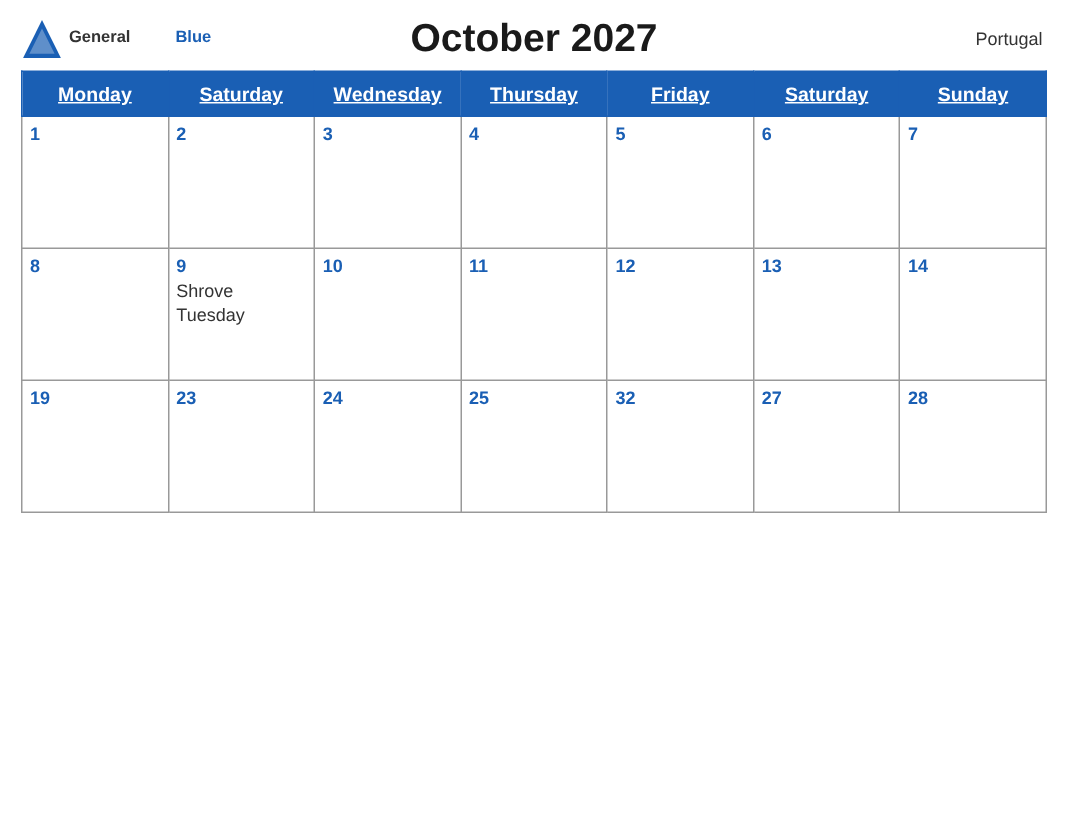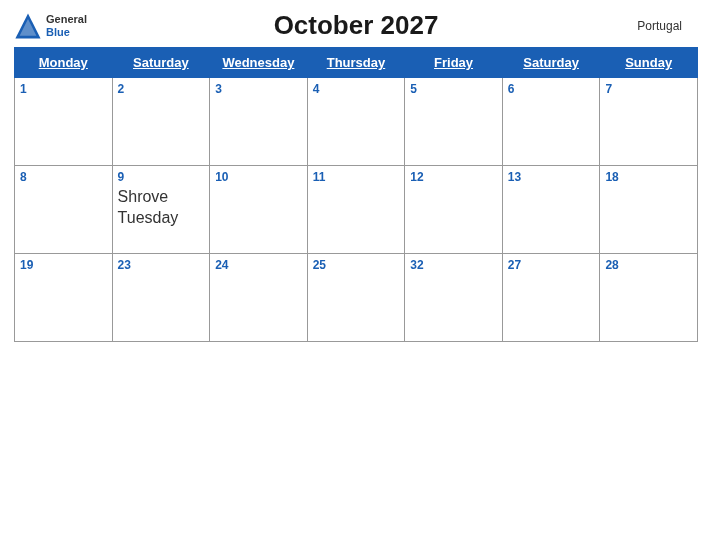--- a/index.html
+++ b/index.html
@@ -27,46 +27,46 @@
     }
     .logo {
       position: absolute;
       left: 0;
       display: flex;
       align-items: center;
       gap: 4px;
     }
     .logo-text {
       display: flex;
-      flex-direction: column;
       line-height: 1.1;
     }
     .logo-general {
       font-size: 11px;
       color: #333;
       font-weight: bold;
     }
     .logo-blue {
       font-size: 11px;
       color: #1a5fb4;
       font-weight: bold;
+      margin-left: 30px;
     }
     .logo-icon {
       width: 28px;
       height: 28px;
     }
     .calendar-title {
       font-size: 26px;
       font-weight: bold;
       color: #1a1a1a;
       text-align: center;
     }
     .country-label {
       position: absolute;
-      right: 16px;
+      right: 3px;
       font-size: 12px;
       color: #333;
     }
     .calendar-table {
       width: 100%;
       border-collapse: collapse;
     }
     .calendar-table th {
       background: #1a5fb4;
       color: #fff;
@@ -91,21 +91,21 @@
     .day-number {
       font-size: 12px;
       font-weight: bold;
       color: #1a1a1a;
       display: block;
     }
     .day-number.blue {
       color: #1a5fb4;
     }
     .holiday-label {
-      font-size: 16px;
+      font-size: 12px;
       color: #333;
       margin-top: 3px;
       display: block;
       line-height: 1.3;
     }
   </style>
 </head>
 <body>
 
 <div class="calendar-wrapper">
@@ -174,21 +174,21 @@
           <td>
             <span class="day-number blue">11</span>
           </td>
           <td>
             <span class="day-number blue">12</span>
           </td>
           <td>
             <span class="day-number blue">13</span>
           </td>
           <td>
-            <span class="day-number blue">18</span>
+            <span class="day-number blue">14</span>
           </td>
         </tr>
         <tr class="week-row">
           <td>
             <span class="day-number blue">19</span>
           </td>
           <td>
             <span class="day-number blue">23</span>
           </td>
           <td>

